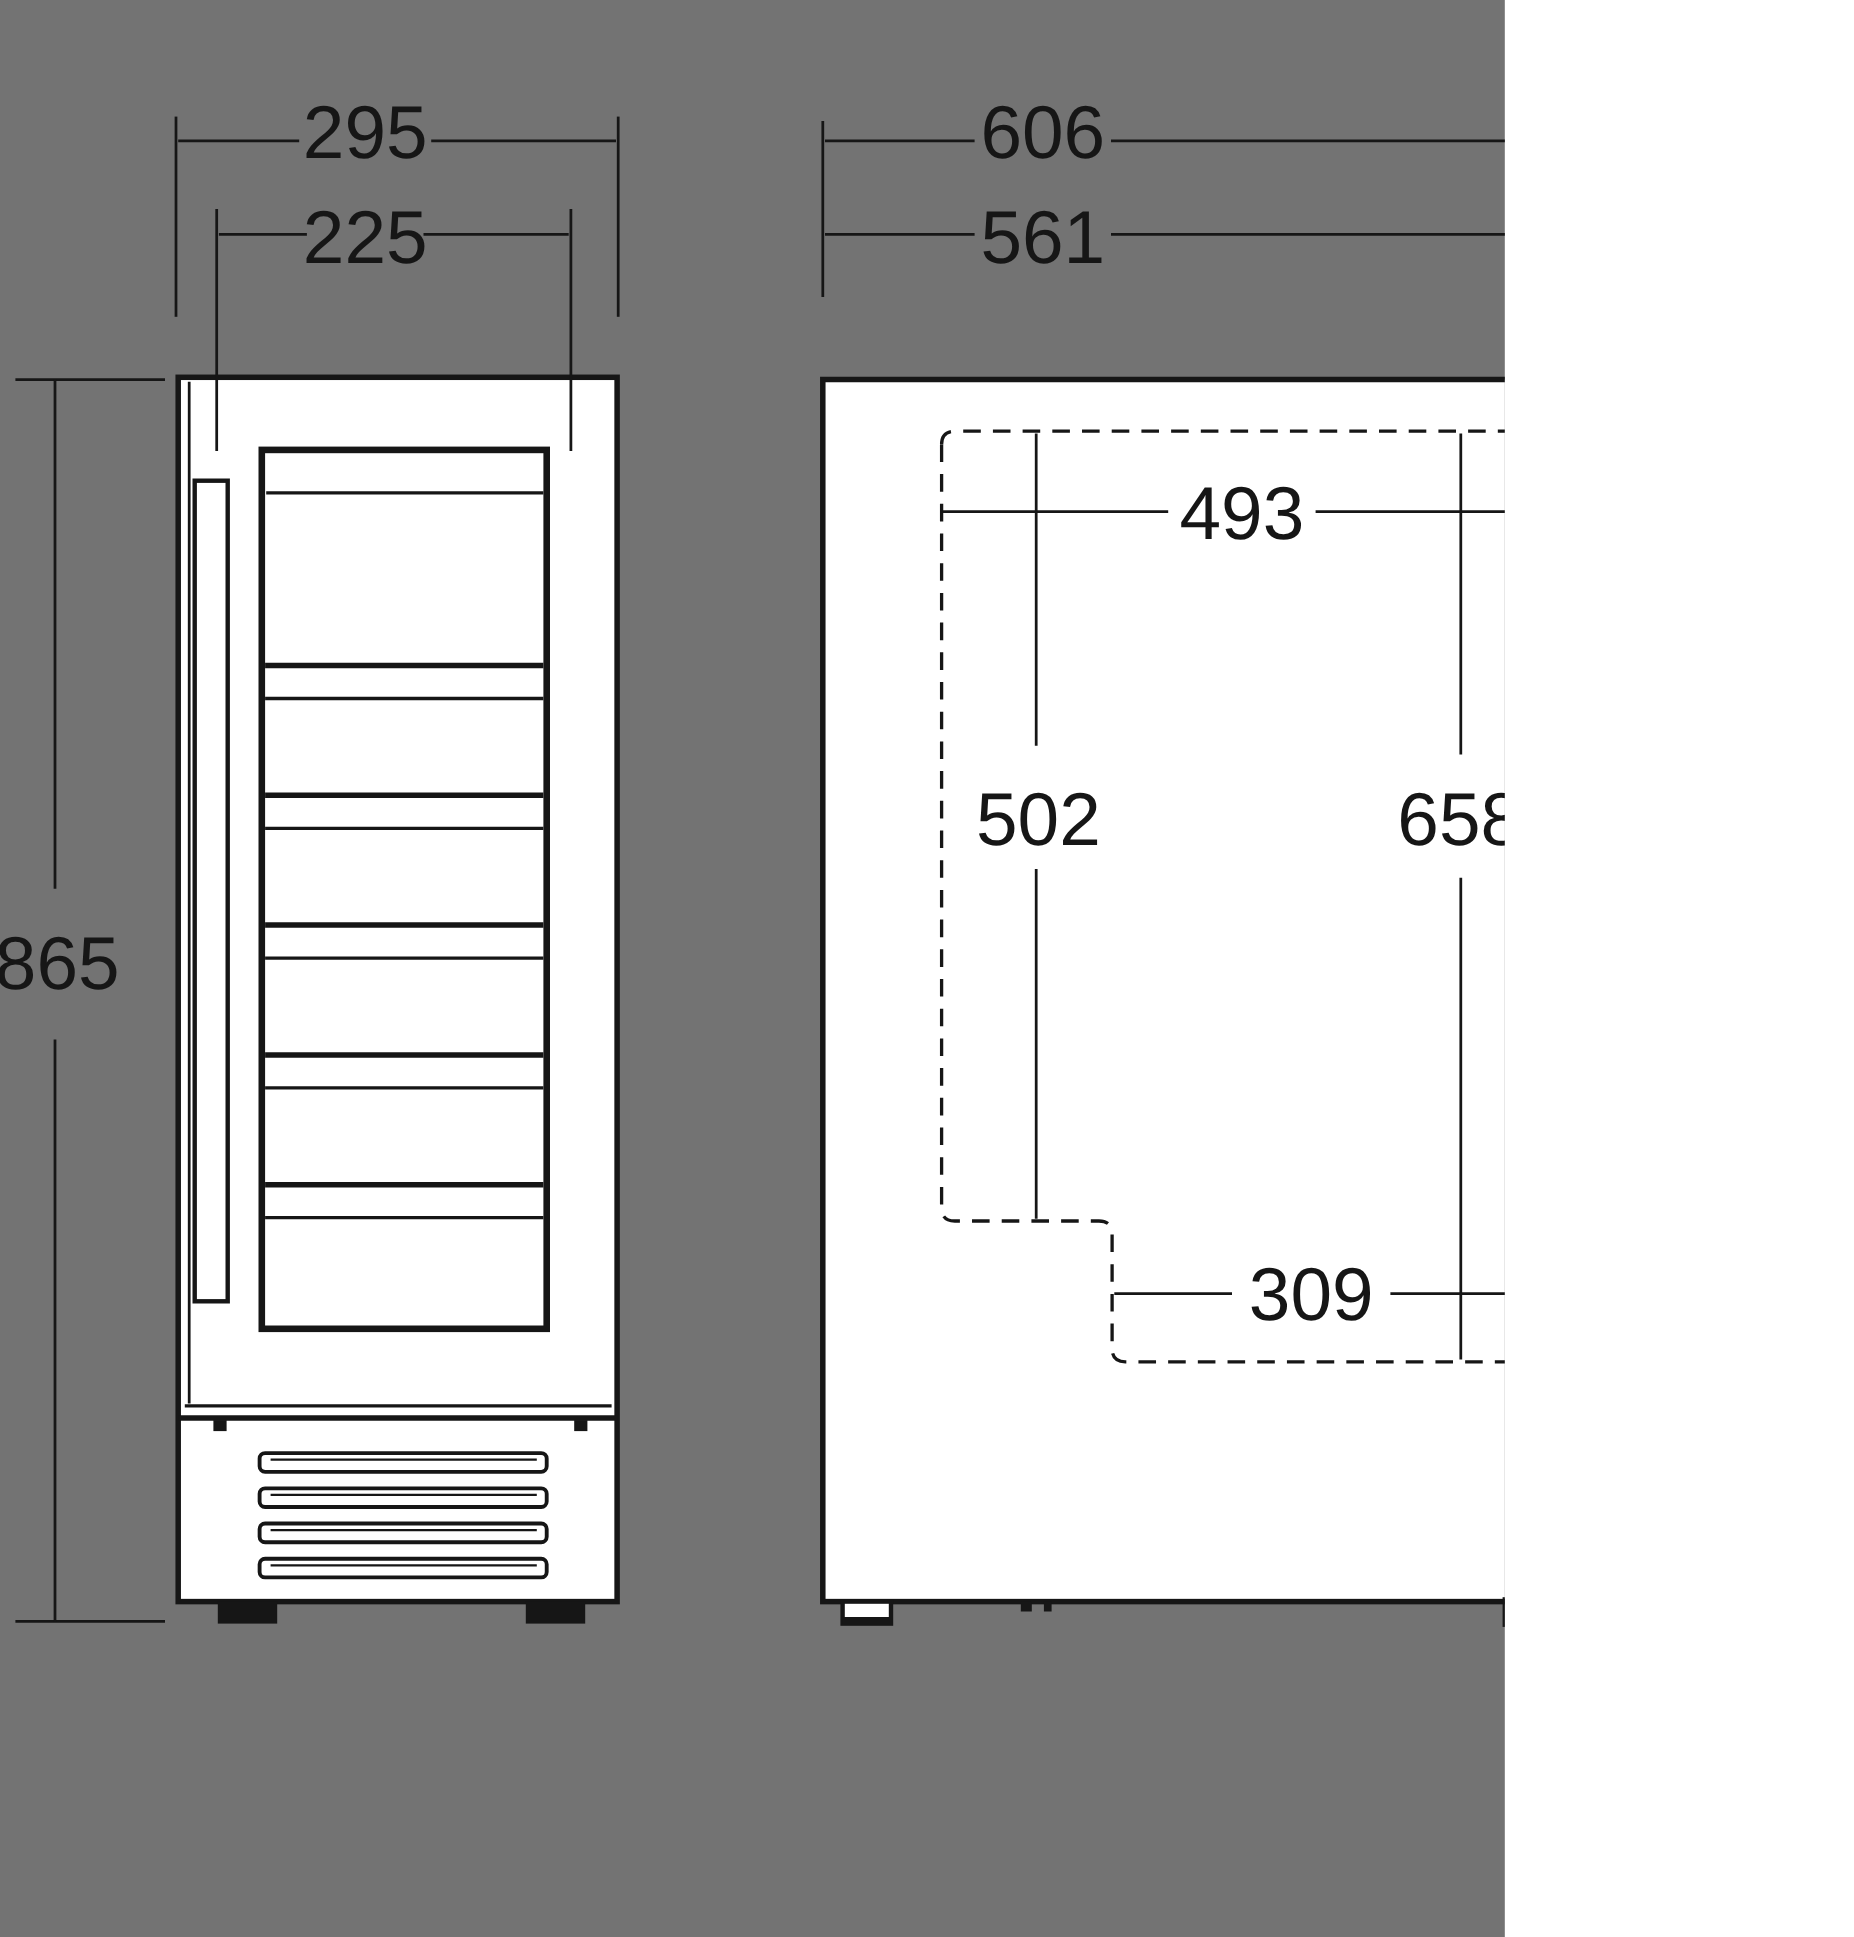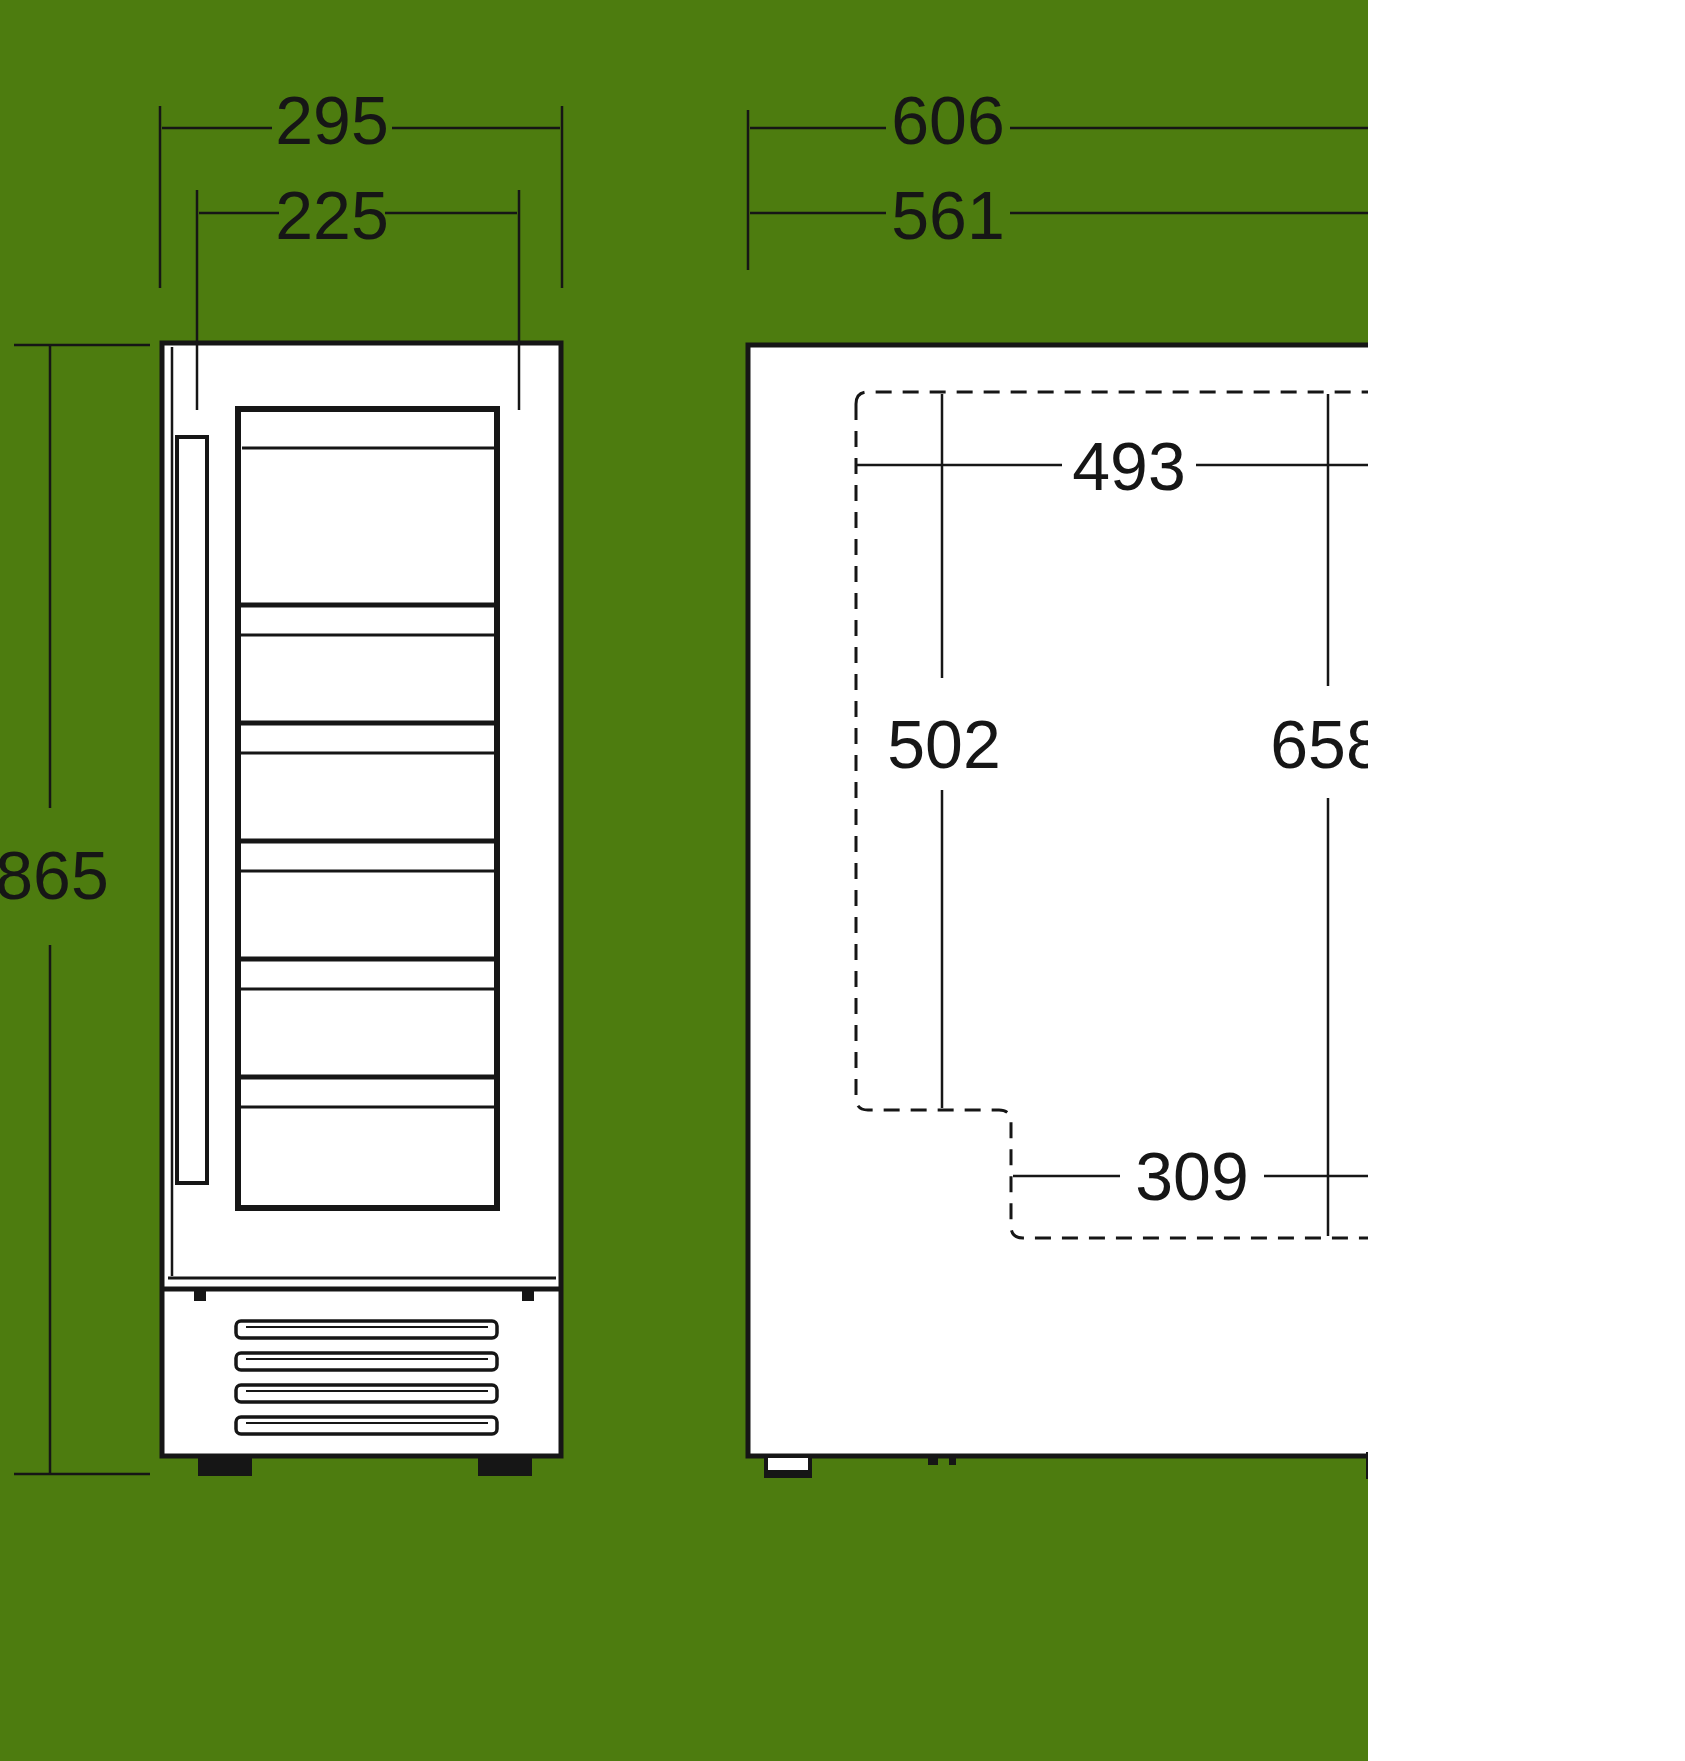--- a/index.html
+++ b/index.html
@@ -4,21 +4,21 @@
 <style>
   html, body {
     margin: 0;
     padding: 0;
     background: #ffffff;
   }
   .sheet {
     position: relative;
     width: 1368px;
     height: 1761px;
-    background: #4d7c0f;
+    background: #737373;
     font-family: "Liberation Sans", sans-serif;
     overflow: hidden;
   }
   svg {
     display: block;
   }
   .dim-text {
     font-family: "Liberation Sans", sans-serif;
     font-size: 68px;
     fill: #161616;

